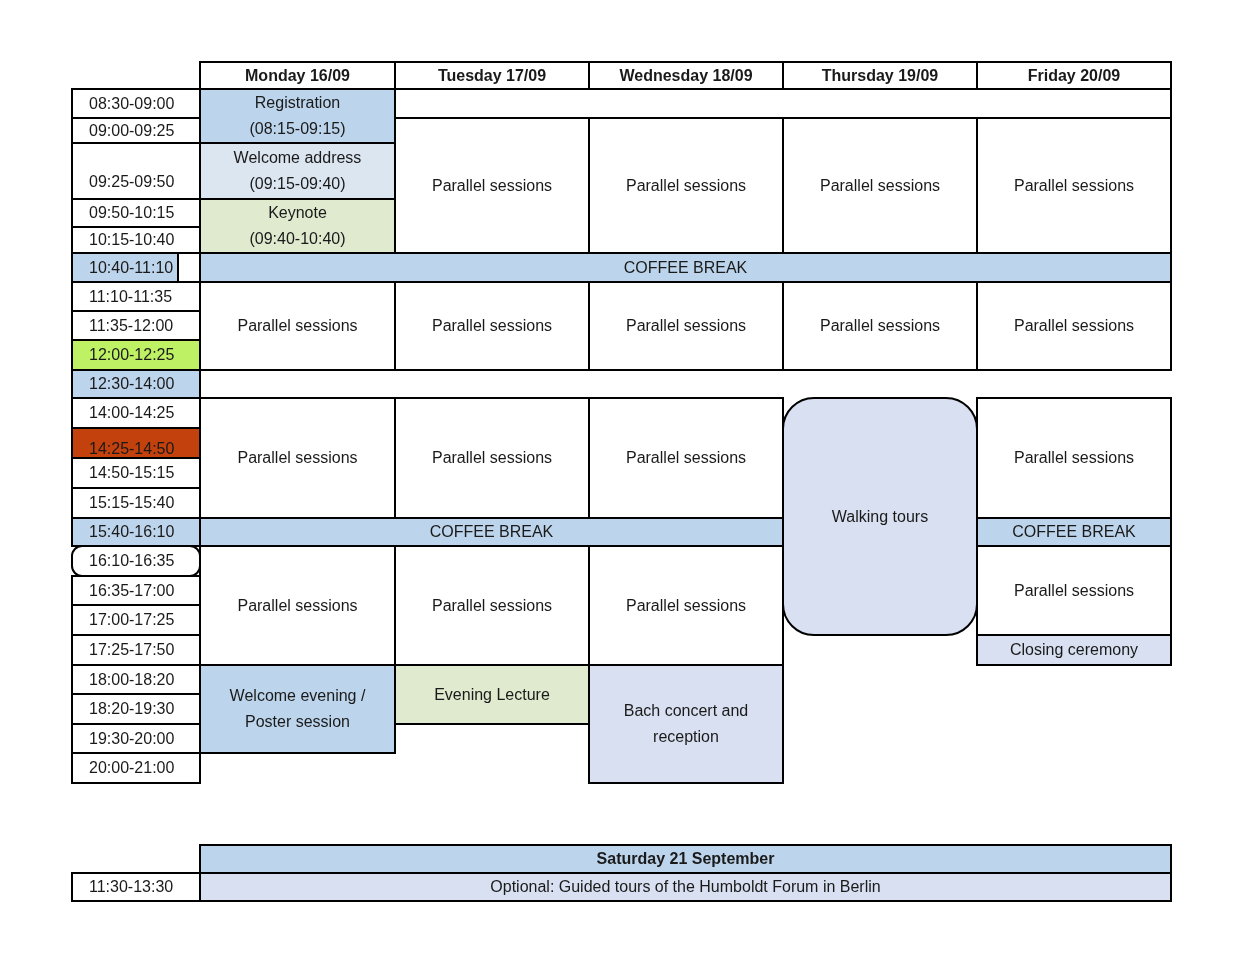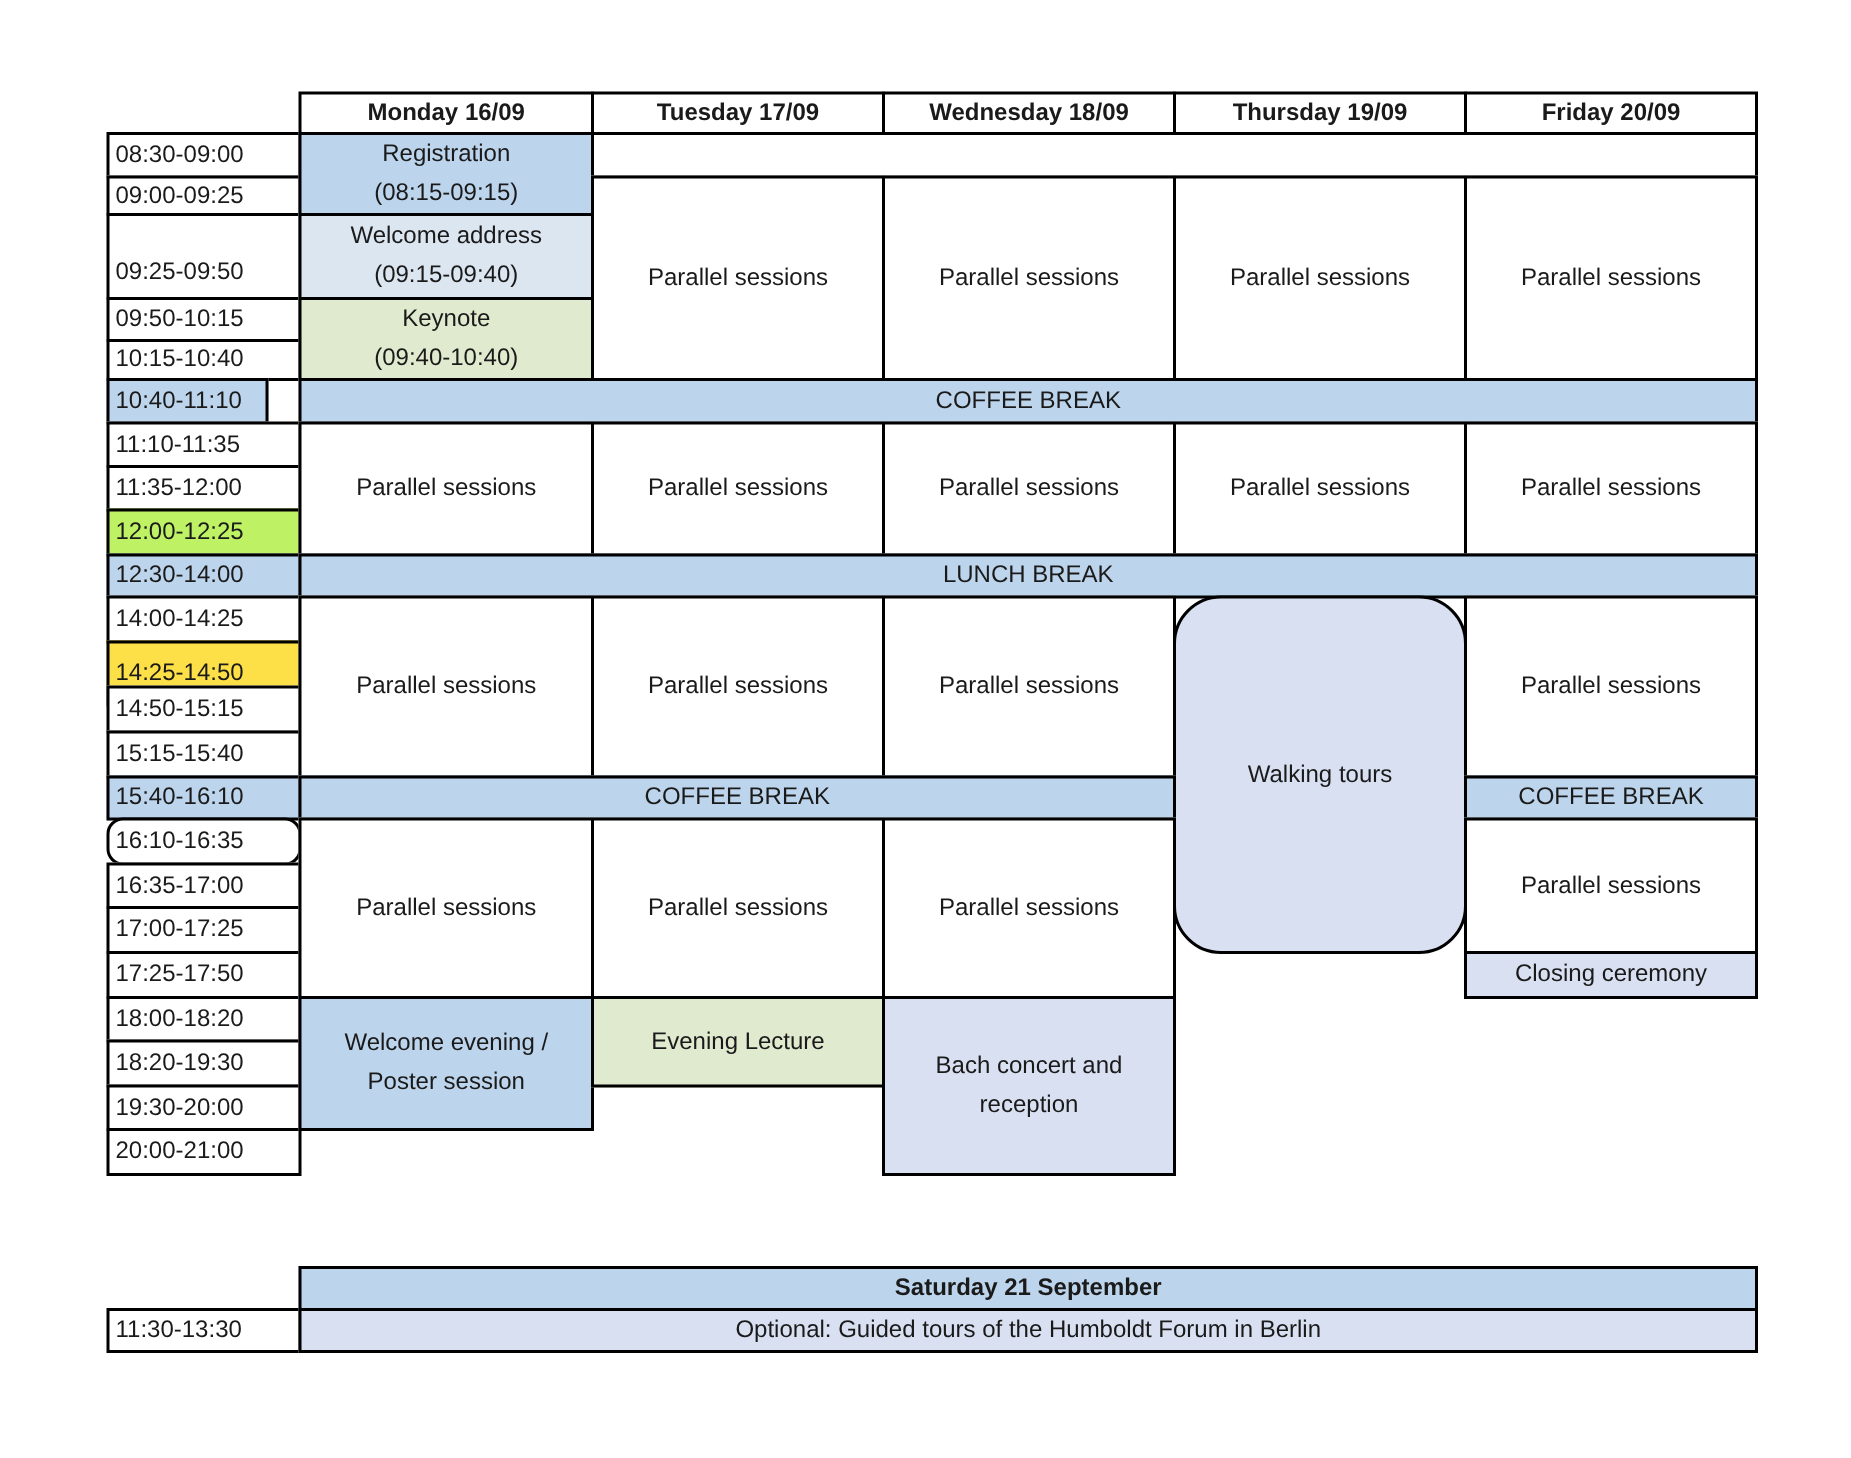--- a/index.html
+++ b/index.html
@@ -34,21 +34,21 @@
     line-height: 1.6;
     white-space: pre-line;
     overflow: hidden;
   }
   .cell.bold {
     font-weight: 700;
   }
   .cell.left {
     justify-content: flex-start;
     text-align: left;
-    padding-left: 4px;
+    padding-left: 16px;
   }
   .cell.vbottom {
     align-items: flex-end;
     padding-bottom: 3px;
   }
 </style>
 </head>
 <body>
 
 <div class="layer" id="main-table">
@@ -61,21 +61,21 @@
     <div class="cell left" style="left: 71px; top: 117px; width: 130px; height: 27px; background: rgb(255, 255, 255); border-color: rgb(0, 0, 0);">09:00-09:25</div>
     <div class="cell left vbottom" style="left: 71px; top: 142px; width: 130px; height: 58px; background: rgb(255, 255, 255); border-color: rgb(0, 0, 0);">09:25-09:50</div>
     <div class="cell left" style="left: 71px; top: 198px; width: 130px; height: 30px; background: rgb(255, 255, 255); border-color: rgb(0, 0, 0);">09:50-10:15</div>
     <div class="cell left" style="left: 71px; top: 226px; width: 130px; height: 28px; background: rgb(255, 255, 255); border-color: rgb(0, 0, 0);">10:15-10:40</div>
     <div class="cell left" style="left: 71px; top: 252px; width: 108px; height: 31px; background: rgb(189, 213, 236); border-color: rgb(0, 0, 0);">10:40-11:10</div>
     <div class="cell left" style="left: 71px; top: 281px; width: 130px; height: 31px; background: rgb(255, 255, 255); border-color: rgb(0, 0, 0);">11:10-11:35</div>
     <div class="cell left" style="left: 71px; top: 310px; width: 130px; height: 31px; background: rgb(255, 255, 255); border-color: rgb(0, 0, 0);">11:35-12:00</div>
     <div class="cell left" style="left: 71px; top: 339px; width: 130px; height: 32px; background: #bef264; border-color: rgb(0, 0, 0);">12:00-12:25</div>
     <div class="cell left" style="left: 71px; top: 369px; width: 130px; height: 30px; background: rgb(189, 213, 236); border-color: rgb(0, 0, 0);">12:30-14:00</div>
     <div class="cell left" style="left: 71px; top: 397px; width: 130px; height: 32px; background: rgb(255, 255, 255); border-color: rgb(0, 0, 0);">14:00-14:25</div>
-    <div class="cell left" style="left: 71px; top: 427px; width: 130px; height: 44px; background: #fde047; border-color: rgb(0, 0, 0);">14:25-14:50</div>
+    <div class="cell left" style="left: 71px; top: 427px; width: 130px; height: 44px; background: #c2410c; border-color: rgb(0, 0, 0);">14:25-14:50</div>
     <div class="cell left" style="left: 71px; top: 457px; width: 130px; height: 32px; background: rgb(255, 255, 255); border-color: rgb(0, 0, 0);">14:50-15:15</div>
     <div class="cell left" style="left: 71px; top: 487px; width: 130px; height: 32px; background: rgb(255, 255, 255); border-color: rgb(0, 0, 0);">15:15-15:40</div>
     <div class="cell left" style="left: 71px; top: 517px; width: 130px; height: 30px; background: rgb(189, 213, 236); border-color: rgb(0, 0, 0);">15:40-16:10</div>
     <div class="cell left" style="left: 71px; top: 545px; width: 130px; height: 32px; background: rgb(255, 255, 255); border-color: rgb(0, 0, 0); border-radius: 11px;">16:10-16:35</div>
     <div class="cell left" style="left: 71px; top: 575px; width: 130px; height: 31px; background: rgb(255, 255, 255); border-color: rgb(0, 0, 0);">16:35-17:00</div>
     <div class="cell left" style="left: 71px; top: 604px; width: 130px; height: 32px; background: rgb(255, 255, 255); border-color: rgb(0, 0, 0);">17:00-17:25</div>
     <div class="cell left" style="left: 71px; top: 634px; width: 130px; height: 32px; background: rgb(255, 255, 255); border-color: rgb(0, 0, 0);">17:25-17:50</div>
     <div class="cell left" style="left: 71px; top: 664px; width: 130px; height: 31px; background: rgb(255, 255, 255); border-color: rgb(0, 0, 0);">18:00-18:20</div>
     <div class="cell left" style="left: 71px; top: 693px; width: 130px; height: 32px; background: rgb(255, 255, 255); border-color: rgb(0, 0, 0);">18:20-19:30</div>
     <div class="cell left" style="left: 71px; top: 723px; width: 130px; height: 31px; background: rgb(255, 255, 255); border-color: rgb(0, 0, 0);">19:30-20:00</div>
@@ -90,21 +90,20 @@
     <div class="cell" style="left: 394px; top: 117px; width: 196px; height: 137px; background: rgb(255, 255, 255); border-color: rgb(0, 0, 0);">Parallel sessions</div>
     <div class="cell" style="left: 588px; top: 117px; width: 196px; height: 137px; background: rgb(255, 255, 255); border-color: rgb(0, 0, 0);">Parallel sessions</div>
     <div class="cell" style="left: 782px; top: 117px; width: 196px; height: 137px; background: rgb(255, 255, 255); border-color: rgb(0, 0, 0);">Parallel sessions</div>
     <div class="cell" style="left: 976px; top: 117px; width: 196px; height: 137px; background: rgb(255, 255, 255); border-color: rgb(0, 0, 0);">Parallel sessions</div>
     <div class="cell" style="left: 199px; top: 252px; width: 973px; height: 31px; background: rgb(189, 213, 236); border-color: rgb(0, 0, 0);">COFFEE BREAK</div>
     <div class="cell" style="left: 199px; top: 281px; width: 197px; height: 90px; background: rgb(255, 255, 255); border-color: rgb(0, 0, 0);">Parallel sessions</div>
     <div class="cell" style="left: 394px; top: 281px; width: 196px; height: 90px; background: rgb(255, 255, 255); border-color: rgb(0, 0, 0);">Parallel sessions</div>
     <div class="cell" style="left: 588px; top: 281px; width: 196px; height: 90px; background: rgb(255, 255, 255); border-color: rgb(0, 0, 0);">Parallel sessions</div>
     <div class="cell" style="left: 782px; top: 281px; width: 196px; height: 90px; background: rgb(255, 255, 255); border-color: rgb(0, 0, 0);">Parallel sessions</div>
     <div class="cell" style="left: 976px; top: 281px; width: 196px; height: 90px; background: rgb(255, 255, 255); border-color: rgb(0, 0, 0);">Parallel sessions</div>
-    <div class="cell" style="left: 199px; top: 369px; width: 973px; height: 30px; background: rgb(189, 213, 236); border-color: rgb(0, 0, 0);">LUNCH BREAK</div>
     <div class="cell" style="left: 199px; top: 397px; width: 197px; height: 122px; background: rgb(255, 255, 255); border-color: rgb(0, 0, 0);">Parallel sessions</div>
     <div class="cell" style="left: 394px; top: 397px; width: 196px; height: 122px; background: rgb(255, 255, 255); border-color: rgb(0, 0, 0);">Parallel sessions</div>
     <div class="cell" style="left: 588px; top: 397px; width: 196px; height: 122px; background: rgb(255, 255, 255); border-color: rgb(0, 0, 0);">Parallel sessions</div>
     <div class="cell" style="left: 782px; top: 397px; width: 196px; height: 239px; background: rgb(216, 224, 241); border-color: rgb(0, 0, 0); border-radius: 32px;">Walking tours</div>
     <div class="cell" style="left: 976px; top: 397px; width: 196px; height: 122px; background: rgb(255, 255, 255); border-color: rgb(0, 0, 0);">Parallel sessions</div>
     <div class="cell" style="left: 199px; top: 517px; width: 585px; height: 30px; background: rgb(189, 213, 236); border-color: rgb(0, 0, 0);">COFFEE BREAK</div>
     <div class="cell" style="left: 976px; top: 517px; width: 196px; height: 30px; background: rgb(189, 213, 236); border-color: rgb(0, 0, 0);">COFFEE BREAK</div>
     <div class="cell" style="left: 199px; top: 545px; width: 197px; height: 121px; background: rgb(255, 255, 255); border-color: rgb(0, 0, 0);">Parallel sessions</div>
     <div class="cell" style="left: 394px; top: 545px; width: 196px; height: 121px; background: rgb(255, 255, 255); border-color: rgb(0, 0, 0);">Parallel sessions</div>
     <div class="cell" style="left: 588px; top: 545px; width: 196px; height: 121px; background: rgb(255, 255, 255); border-color: rgb(0, 0, 0);">Parallel sessions</div>

